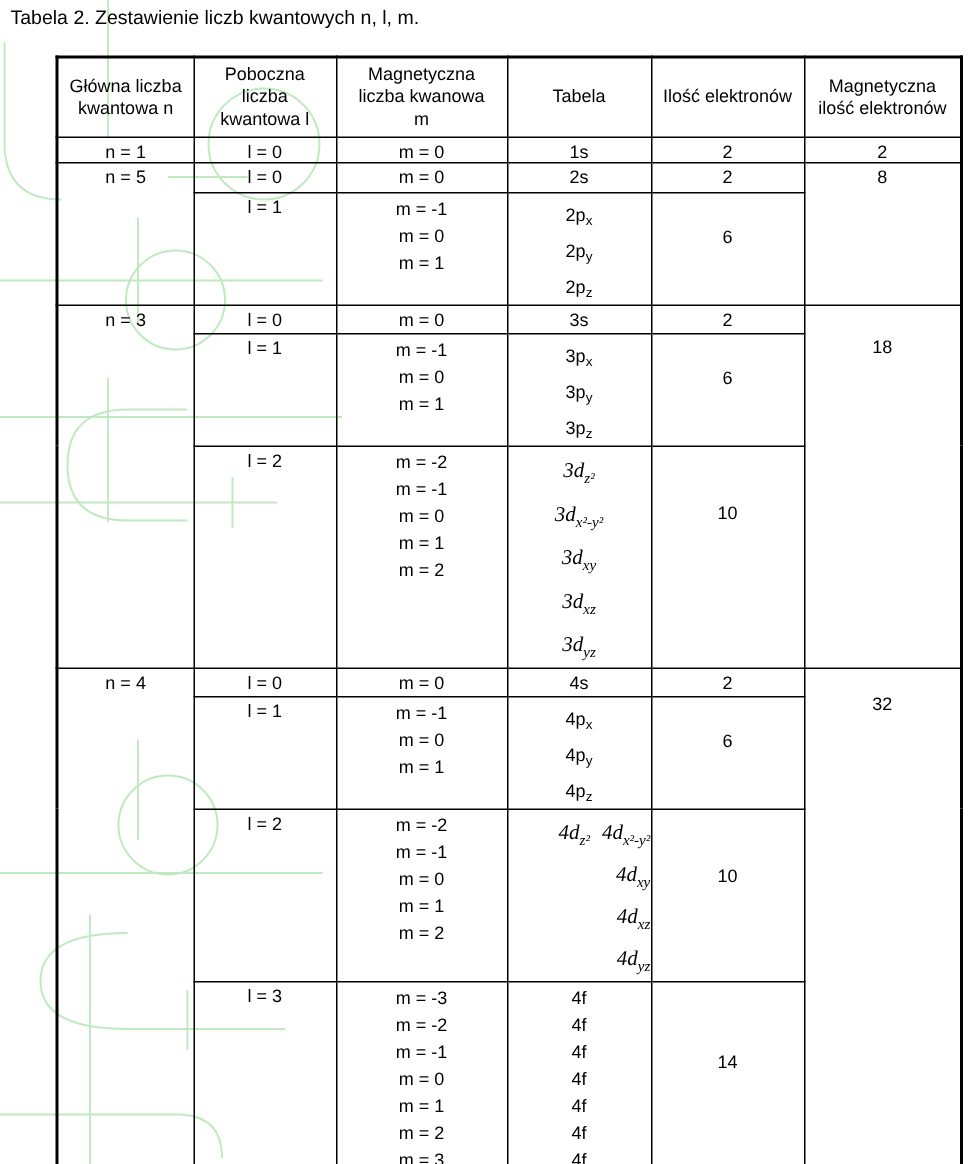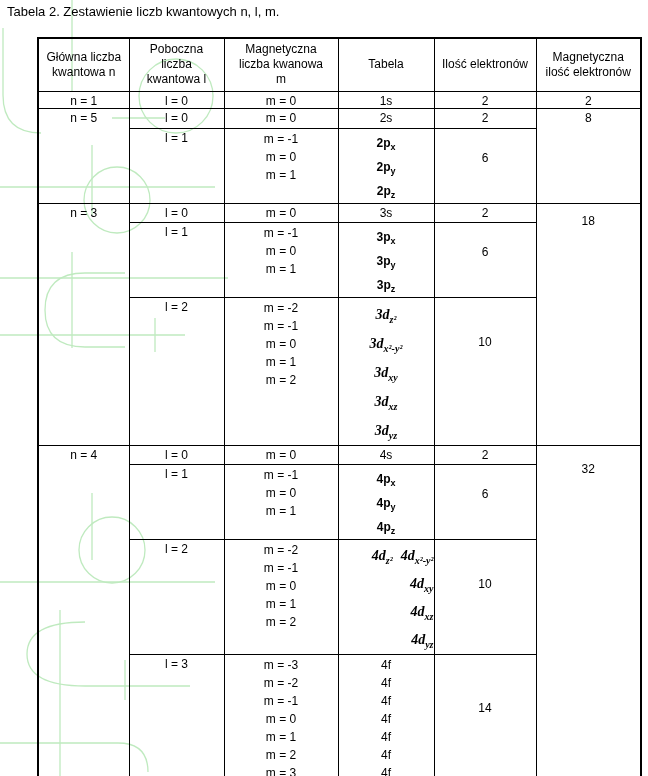--- a/index.html
+++ b/index.html
@@ -54,35 +54,35 @@
   tr.r-n3l0{height:19px}
   tr.r-n3l1{height:74px}
   tr.r-n3l2{height:146px}
   tr.r-n4l0{height:19px}
   tr.r-n4l1{height:73px}
   tr.r-n4l2{height:112px}
   tr.r-n4l3{height:125px}
   
   td.mlist, td.flist{white-space:pre-line;line-height:18px;padding-top:1px;}
   
-  td.orbstack .orb{display:block;font-weight:bold;}
+  td.orbstack .orb{display:block;}
   td.lh24 .orb{height:24px;line-height:24px;}
   td.lh29 .orb{height:29px;line-height:29px;}
   td.lh28 .orb{height:28px;line-height:28px;text-align:right;}
   sub{font-size:9px;line-height:0;vertical-align:-3px;}
   td.dcol{font-family:"Liberation Serif", serif;font-style:italic;font-size:14px;}
   td.dcol sub{font-size:10px;vertical-align:-4px;}
   .dgap{display:inline-block;width:8px;}
   
   td.pt22{padding-top:22px}
   td.pt37{padding-top:37px}
   td.pt46{padding-top:46px}
   
   td.maxmid{vertical-align:top;padding-top:2px}
-  td.pt20{padding-top:10px}
+  td.pt20{padding-top:20px}
   td.pt16{padding-top:16px}
 </style>
 </head>
 <body>
 
 <svg class="watermark" viewBox="0 0 648 776" xmlns="http://www.w3.org/2000/svg">
   <g stroke="#bfeabf" stroke-width="1.3" fill="none">
     <line x1="72" y1="0" x2="72" y2="92"></line>
     <circle cx="176" cy="96" r="37"></circle>
     <path d="M3,28 L3,95 Q3,133 41,133"></path>

